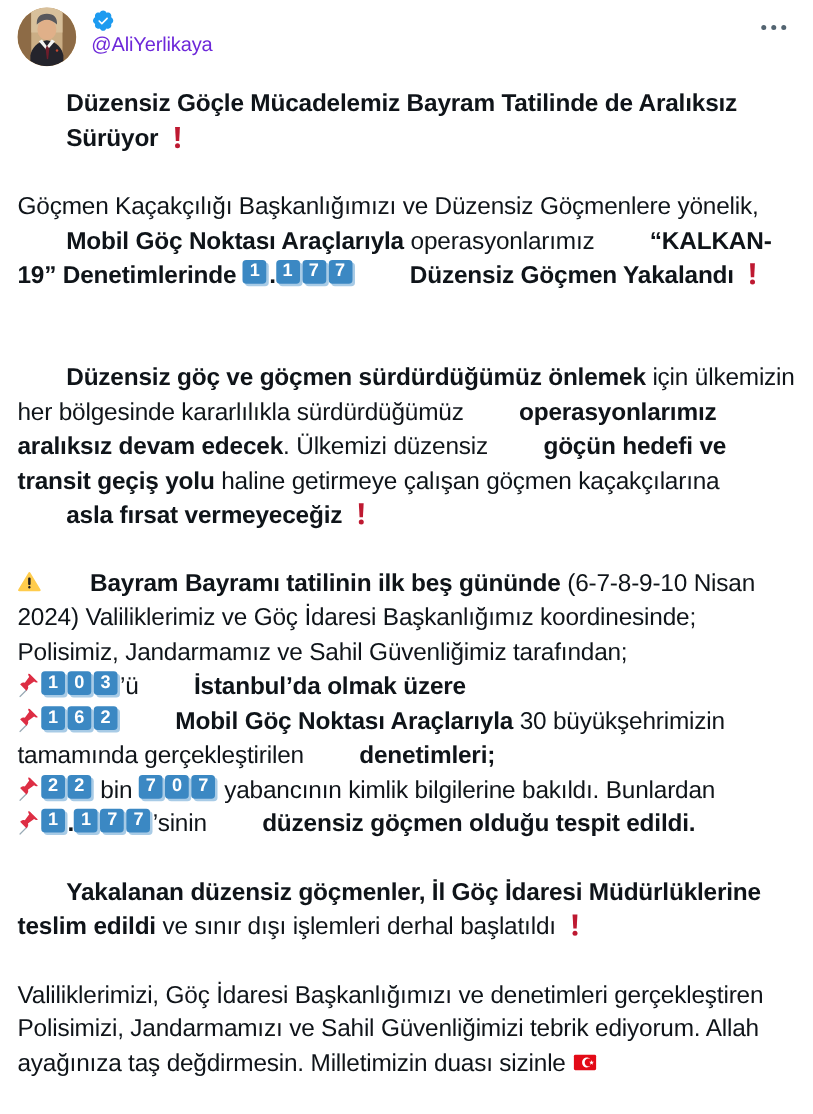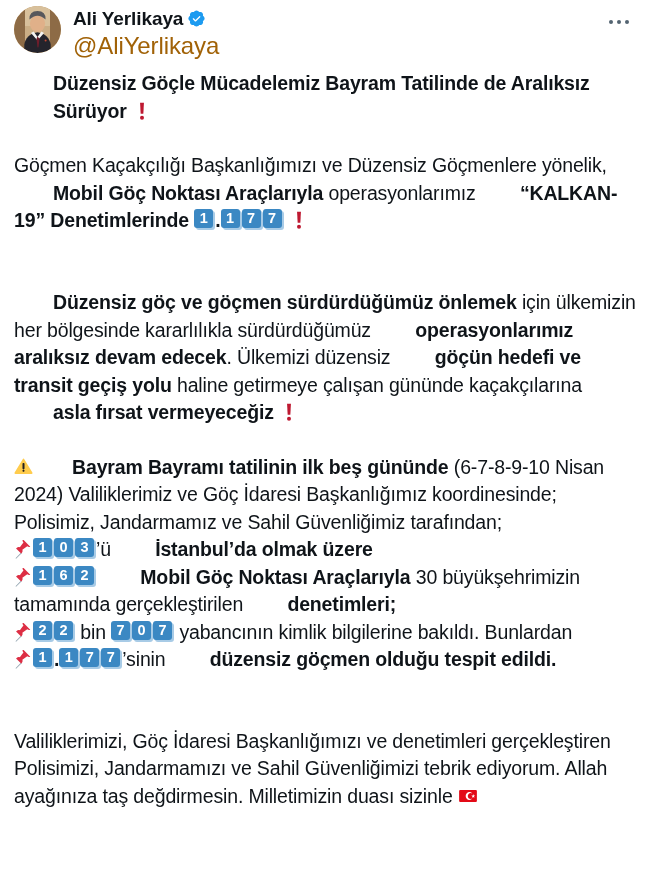--- a/index.html
+++ b/index.html
@@ -53,22 +53,22 @@
     gap: 4px;
   }
   .display-name {
     font-size: 19px;
     font-weight: bold;
     color: #0f1419;
     letter-spacing: -0.1px;
   }
   .verified { width: 19px; height: 19px; display: inline-block; }
   .handle {
-    font-size: 24px;
-    color: #a16207;
+    font-size: 16px;
+    color: #6d28d9;
     letter-spacing: -0.1px;
     margin-top: 1px;
   }
   .more-btn {
     position: absolute;
     right: 0;
     top: 4px;
     width: 34px;
     height: 24px;
     display: flex;
@@ -162,21 +162,20 @@
           <path d="M23.5 26.2 c-8 1.2 -12.2 6.4 -13.2 12.2 l0 8.6 l26.4 0 l0 -8.6 c-1 -5.8 -5.2 -11 -13.2 -12.2 Z" fill="#24242c"></path>
           <path d="M19.6 25.6 l3.9 5.4 l3.9 -5.4 l2.6 1.4 l-6.5 7.4 l-6.5 -7.4 Z" fill="#f4f4f2"></path>
           <path d="M23.5 30.4 l2.0 2.4 l-1.0 8.4 l-1.0 0.2 l-1.0 -8.6 Z" fill="#6f1d2b"></path>
           <circle cx="31.6" cy="34.4" r="1.0" fill="#c4462f"></circle>
         </g>
       </svg>
     </div>
 
     <div class="identity">
       <div class="name-row">
-        <span class="display-name">Ali Yerlikaya</span>
         <span class="verified">
           <svg viewBox="0 0 22 22" xmlns="http://www.w3.org/2000/svg" aria-hidden="true">
             <path fill="#1d9bf0" d="M20.396 11c-.018-.646-.215-1.275-.57-1.816-.354-.54-.852-.972-1.438-1.246.223-.607.27-1.264.14-1.897-.131-.634-.437-1.218-.882-1.687-.47-.445-1.053-.75-1.687-.882-.633-.13-1.29-.083-1.897.14-.273-.587-.704-1.086-1.245-1.44S11.647 1.62 11 1.604c-.646.017-1.273.213-1.813.568s-.969.854-1.24 1.44c-.608-.223-1.267-.272-1.902-.14-.635.13-1.22.436-1.69.882-.445.47-.749 1.055-.878 1.688-.13.633-.08 1.29.144 1.896-.587.274-1.087.705-1.443 1.245-.356.54-.555 1.17-.574 1.817.02.647.218 1.276.574 1.816.356.54.856.972 1.443 1.245-.224.606-.274 1.263-.144 1.896.13.634.433 1.218.877 1.688.47.443 1.054.747 1.687.878.633.132 1.29.084 1.897-.136.274.586.705 1.084 1.246 1.439.54.354 1.17.551 1.816.569.647-.016 1.276-.213 1.817-.567s.972-.854 1.245-1.44c.604.239 1.266.296 1.903.164.636-.132 1.22-.447 1.68-.907.46-.46.776-1.044.908-1.681s.075-1.299-.165-1.903c.586-.274 1.084-.705 1.439-1.246.354-.54.551-1.17.569-1.816zm-5.146-1.566-4.92 4.92c-.14.14-.33.219-.53.219s-.39-.078-.53-.219l-2.44-2.44c-.293-.293-.293-.768 0-1.06.293-.294.767-.294 1.06 0l1.91 1.91 4.39-4.39c.293-.294.767-.294 1.06 0 .293.292.293.767 0 1.06z"></path>
           </svg>
         </span>
       </div>
       <div class="handle">@AliYerlikaya</div>
     </div>
 
     <div class="more-btn">
@@ -193,30 +192,31 @@
             <path fill="#be1931" d="M14.5 3h7l-1.1 20h-4.8z"></path>
             <circle cx="18" cy="30" r="3.6" fill="#be1931"></circle>
           </svg></span>
     </p>
 
     <div class="gap"></div>
 
     <p class="para"><span>Göçmen Kaçakçılığı Başkanlığımızı ve Düzensiz Göçmenlere yönelik,</span>
       <b>Mobil Göç Noktası Araçlarıyla</b><span> operasyonlarımız </span><b>“KALKAN-19” Denetimlerinde</b>
       <span class="keycap"><span class="kc-shadow"></span><span class="kc-face">1</span></span><span class="dot-sep">.</span><span class="keycap"><span class="kc-shadow"></span><span class="kc-face">1</span></span><span class="keycap"><span class="kc-shadow"></span><span class="kc-face">7</span></span><span class="keycap"><span class="kc-shadow"></span><span class="kc-face">7</span></span>
+      <b>Düzensiz Göçmen Yakalandı</b>
       <span class="emo"><svg width="20" height="20" viewBox="0 0 36 36" xmlns="http://www.w3.org/2000/svg">
             <path fill="#be1931" d="M14.5 3h7l-1.1 20h-4.8z"></path>
             <circle cx="18" cy="30" r="3.6" fill="#be1931"></circle>
           </svg></span>
     </p>
 
     <div class="gap"></div>
 
     <p class="para"><br>
-      <b>Düzensiz göç ve göçmen sürdürdüğümüz önlemek</b><span> için ülkemizin her bölgesinde kararlılıkla sürdürdüğümüz </span><b>operasyonlarımız aralıksız devam edecek</b><span>. Ülkemizi düzensiz </span><b>göçün hedefi ve transit geçiş yolu</b><span> haline getirmeye çalışan gününde kaçakçılarına </span><b>asla fırsat vermeyeceğiz</b>
+      <b>Düzensiz göç ve göçmen sürdürdüğümüz önlemek</b><span> için ülkemizin her bölgesinde kararlılıkla sürdürdüğümüz </span><b>operasyonlarımız aralıksız devam edecek</b><span>. Ülkemizi düzensiz </span><b>göçün hedefi ve transit geçiş yolu</b><span> haline getirmeye çalışan göçmen kaçakçılarına </span><b>asla fırsat vermeyeceğiz</b>
       <span class="emo"><svg width="20" height="20" viewBox="0 0 36 36" xmlns="http://www.w3.org/2000/svg">
             <path fill="#be1931" d="M14.5 3h7l-1.1 20h-4.8z"></path>
             <circle cx="18" cy="30" r="3.6" fill="#be1931"></circle>
           </svg></span>
     </p>
 
     <div class="gap"></div>
 
     <p class="para"><span class="emo"><svg width="19" height="19" viewBox="0 0 36 36" xmlns="http://www.w3.org/2000/svg">
             <path fill="#ffcc4d" d="M2.7 30.2c-1.6 0-2.3-1.2-1.5-2.6L16.5 2.2c.8-1.4 2.2-1.4 3 0l15.3 25.4c.8 1.4.1 2.6-1.5 2.6z"></path>
@@ -239,20 +239,24 @@
             <path fill="#dd2e44" d="M30.8 12.6c-1.3 1.3-3.9 1-5.6-.7l-.1-.1-9.3 6.7c.9 2 .5 4.4-1.2 6.1l-1.1 1.1-9.6-9.6 1.1-1.1c1.7-1.7 4.1-2.1 6.1-1.2l6.7-9.3-.1-.1c-1.7-1.7-2-4.3-.7-5.6l13.8 13.8z"></path>
           </svg></span><span class="keycap"><span class="kc-shadow"></span><span class="kc-face">2</span></span><span class="keycap"><span class="kc-shadow"></span><span class="kc-face">2</span></span><span> bin </span><span class="keycap"><span class="kc-shadow"></span><span class="kc-face">7</span></span><span class="keycap"><span class="kc-shadow"></span><span class="kc-face">0</span></span><span class="keycap"><span class="kc-shadow"></span><span class="kc-face">7</span></span><span> yabancının kimlik bilgilerine bakıldı. Bunlardan</span></p>
 
     <p class="para"><span class="emo"><svg width="19" height="19" viewBox="0 0 36 36" xmlns="http://www.w3.org/2000/svg">
             <path fill="#99aab5" d="M3.2 33.9c-.4.4-.4 1 0 1.3.4.4 1 .4 1.3 0l10.6-10.6-1.3-1.3z"></path>
             <path fill="#dd2e44" d="M30.8 12.6c-1.3 1.3-3.9 1-5.6-.7l-.1-.1-9.3 6.7c.9 2 .5 4.4-1.2 6.1l-1.1 1.1-9.6-9.6 1.1-1.1c1.7-1.7 4.1-2.1 6.1-1.2l6.7-9.3-.1-.1c-1.7-1.7-2-4.3-.7-5.6l13.8 13.8z"></path>
           </svg></span><span class="keycap"><span class="kc-shadow"></span><span class="kc-face">1</span></span><span class="dot-sep">.</span><span class="keycap"><span class="kc-shadow"></span><span class="kc-face">1</span></span><span class="keycap"><span class="kc-shadow"></span><span class="kc-face">7</span></span><span class="keycap"><span class="kc-shadow"></span><span class="kc-face">7</span></span><span>’sinin </span><b>düzensiz göçmen olduğu tespit edildi.</b></p>
 
     <div class="gap"></div>
 
+    <p class="para"><b>Yakalanan düzensiz göçmenler, İl Göç İdaresi Müdürlüklerine teslim edildi</b><span> ve sınır dışı işlemleri derhal başlatıldı </span><span class="emo"><svg width="20" height="20" viewBox="0 0 36 36" xmlns="http://www.w3.org/2000/svg">
+            <path fill="#be1931" d="M14.5 3h7l-1.1 20h-4.8z"></path>
+            <circle cx="18" cy="30" r="3.6" fill="#be1931"></circle>
+          </svg></span></p>
 
     <div class="gap"></div>
 
     <p class="para"><span>Valiliklerimizi, Göç İdaresi Başkanlığımızı ve denetimleri gerçekleştiren Polisimizi, Jandarmamızı ve Sahil Güvenliğimizi tebrik ediyorum. Allah ayağınıza taş değdirmesin. Milletimizin duası sizinle </span><span class="emo"><svg width="20" height="20" viewBox="0 0 36 36" xmlns="http://www.w3.org/2000/svg">
             <rect x="2" y="7" width="32" height="22" rx="2" fill="#e30a17"></rect>
             <path fill="#ffffff" d="M17.6 18c0-3.1 2.3-5.6 5.2-5.6 1.1 0 2.1.3 2.9.9-1.2-1.5-3.1-2.5-5.2-2.5-3.7 0-6.7 3.2-6.7 7.2s3 7.2 6.7 7.2c2.1 0 4-1 5.2-2.5-.8.6-1.8.9-2.9.9-2.9 0-5.2-2.5-5.2-5.6z"></path>
             <path fill="#ffffff" d="m27.4 14.3.9 2.6 2.6.1-2.1 1.7.7 2.7-2.1-1.5-2.2 1.4.8-2.6-2-1.7 2.7-.1z"></path>
           </svg></span></p>
 
     <div class="gap"></div>

